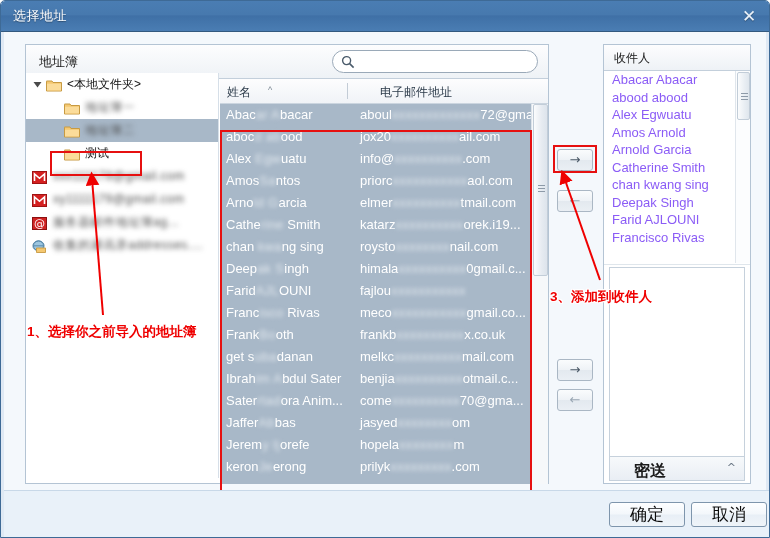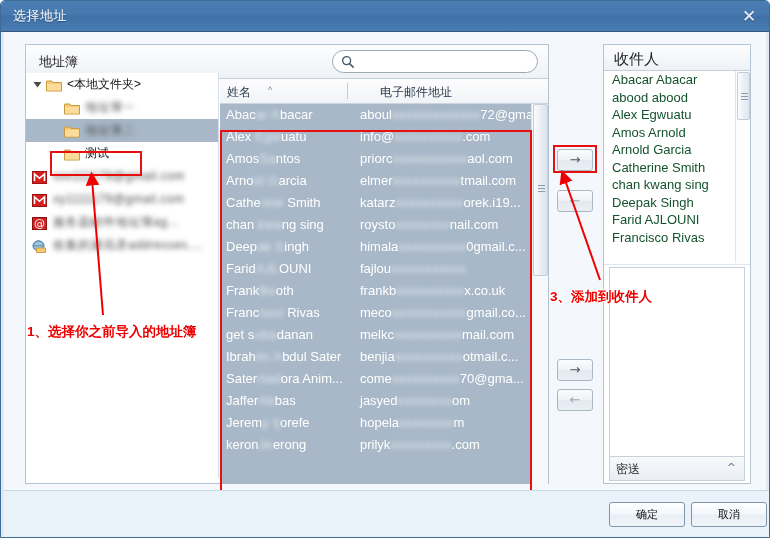--- a/index.html
+++ b/index.html
@@ -207,28 +207,28 @@
     position: absolute; left: 599px; top: 12px;
     width: 148px; height: 440px;
     background: #ffffff;
     border: 1px solid #b4c4d4;
   }
   .rcp-head {
     position: absolute; left: 0; top: 0; width: 146px; height: 26px;
     background: linear-gradient(to bottom,#fdfdfe 0%,#eef2f6 100%);
     border-bottom: 1px solid #c3cfdb;
   }
-  .rcp-head-title { position: absolute; left: 10px; top: 5px; font-size: 15px; color:#1b1b1b; }
+  .rcp-head-title { position: absolute; left: 10px; top: 5px; font-size: 12px; color:#1b1b1b; }
   .rcp-list {
     position: absolute; left: 0; top: 26px; width: 146px; height: 192px;
     background: #ffffff; overflow: hidden;
   }
   .rcp-item {
     height: 17.5px; line-height: 17.5px;
-    padding-left: 8px; font-size: 13px; color: #14532d;
+    padding-left: 8px; font-size: 13px; color: #8b5cf6;
     white-space: nowrap;
   }
   .rcp-scroll {
     position: absolute; right: 0; top: 26px; width: 15px; height: 192px;
     background: #fcfdfe; border-left: 1px solid #e0e6ec;
   }
   .rcp-thumb {
     position: absolute; left: 1px; top: 1px; width: 13px; height: 48px;
     background: linear-gradient(to right,#fbfcfd,#e9eef3 60%,#dfe6ed);
     border: 1px solid #c2cdd8; border-radius: 2px;
@@ -241,38 +241,38 @@
   }
   .rcp-lower {
     position: absolute; left: 5px; top: 222px; width: 136px; height: 190px;
     background: #ffffff; border: 1px solid #c6d1dc;
   }
   .bcc-bar {
     position: absolute; left: 5px; top: 412px; width: 136px; height: 24px;
     background: linear-gradient(to bottom,#f7f9fb 0%,#e9eef4 100%);
     border: 1px solid #c6d1dc; border-top: 0;
   }
-  .bcc-label { position: absolute; left: 6px; top: 4px; font-size: 12px; color:#1b1b1b; }
+  .bcc-label { position: absolute; left: 24px; top: 4px; font-size: 16px; color:#1b1b1b;font-weight:bold; }
   .bcc-chev  { position: absolute; right: 8px; top: 4px; font-size: 11px; color:#6a7785;
                font-family:"DejaVu Sans",sans-serif; }
 
   
   .btnbar {
     position: absolute; left: 0; bottom: 0;
     width: 768px; height: 48px;
     background: #e9f1f9;
     border-top: 1px solid #c8d8e8;
   }
   .dlg-btn {
     position: absolute; top: 11px;
     width: 76px; height: 25px;
     background: linear-gradient(to bottom,#fdfeff 0%,#f3f7fb 48%,#e8eff6 52%,#eff4f9 100%);
     border: 1px solid #7e95ac;
     border-radius: 3px;
-    font-size: 11px; color: #0b0b0b;
+    font-size: 17px; color: #0b0b0b;
     font-family: "Liberation Sans", sans-serif;
     cursor: pointer;
     text-align: center; line-height: 23px;
   }
   .dlg-btn.ok     { right: 87px; }
   .dlg-btn.cancel { right: 5px; }
 
   
   .anno {
     position: absolute;
@@ -384,20 +384,24 @@
           <div class="lh-sort">^</div>
           <div class="lh-sep"></div>
           <div class="lh-mail">电子邮件地址</div>
         </div>
         <div class="rows" id="rows">
             <div class="row">
               <div class="r-name"><span>Abac</span><span class="blur">ar A</span><span>bacar</span></div>
               <div class="r-mail"><span>aboul</span><span class="blur">xxxxxxxxxxxxx</span><span>72@gmai...</span></div>
             </div>
             <div class="row">
+              <div class="r-name"><span>aboc</span><span class="blur">d ab</span><span>ood</span></div>
+              <div class="r-mail"><span>jox20</span><span class="blur">xxxxxxxxxx</span><span>ail.com</span></div>
+            </div>
+            <div class="row">
               <div class="r-name"><span>Alex </span><span class="blur">Egw</span><span>uatu</span></div>
               <div class="r-mail"><span>info@</span><span class="blur">xxxxxxxxxx</span><span>.com</span></div>
             </div>
             <div class="row">
               <div class="r-name"><span>Amos</span><span class="blur"> Sa</span><span>ntos</span></div>
               <div class="r-mail"><span>priorc</span><span class="blur">xxxxxxxxxxx</span><span>aol.com</span></div>
             </div>
             <div class="row">
               <div class="r-name"><span>Arno</span><span class="blur">ld G</span><span>arcia</span></div>
               <div class="r-mail"><span>elmer</span><span class="blur">xxxxxxxxxx</span><span>tmail.com</span></div>
@@ -412,26 +416,26 @@
             </div>
             <div class="row">
               <div class="r-name"><span>Deep</span><span class="blur">ak S</span><span>ingh</span></div>
               <div class="r-mail"><span>himala</span><span class="blur">xxxxxxxxxx</span><span>0gmail.c...</span></div>
             </div>
             <div class="row">
               <div class="r-name"><span>Farid</span><span class="blur"> AJL</span><span>OUNI</span></div>
               <div class="r-mail"><span>fajlou</span><span class="blur">xxxxxxxxxxx</span><span></span></div>
             </div>
             <div class="row">
+              <div class="r-name"><span>Franc</span><span class="blur">isco</span><span> Rivas</span></div>
+              <div class="r-mail"><span>meco</span><span class="blur">xxxxxxxxxxx</span><span>gmail.co...</span></div>
+            </div>
+            <div class="row">
               <div class="r-name"><span>Frank</span><span class="blur"> Bo</span><span>oth</span></div>
               <div class="r-mail"><span>frankb</span><span class="blur">xxxxxxxxxx</span><span>x.co.uk</span></div>
-            </div>
-            <div class="row">
-              <div class="r-name"><span>Franc</span><span class="blur">isco</span><span> Rivas</span></div>
-              <div class="r-mail"><span>meco</span><span class="blur">xxxxxxxxxxx</span><span>gmail.co...</span></div>
             </div>
             <div class="row">
               <div class="r-name"><span>get s</span><span class="blur">uba</span><span>danan</span></div>
               <div class="r-mail"><span>melkc</span><span class="blur">xxxxxxxxxx</span><span>mail.com</span></div>
             </div>
             <div class="row">
               <div class="r-name"><span>Ibrah</span><span class="blur">im A</span><span>bdul Sater</span></div>
               <div class="r-mail"><span>benjia</span><span class="blur">xxxxxxxxxx</span><span>otmail.c...</span></div>
             </div>
             <div class="row">

